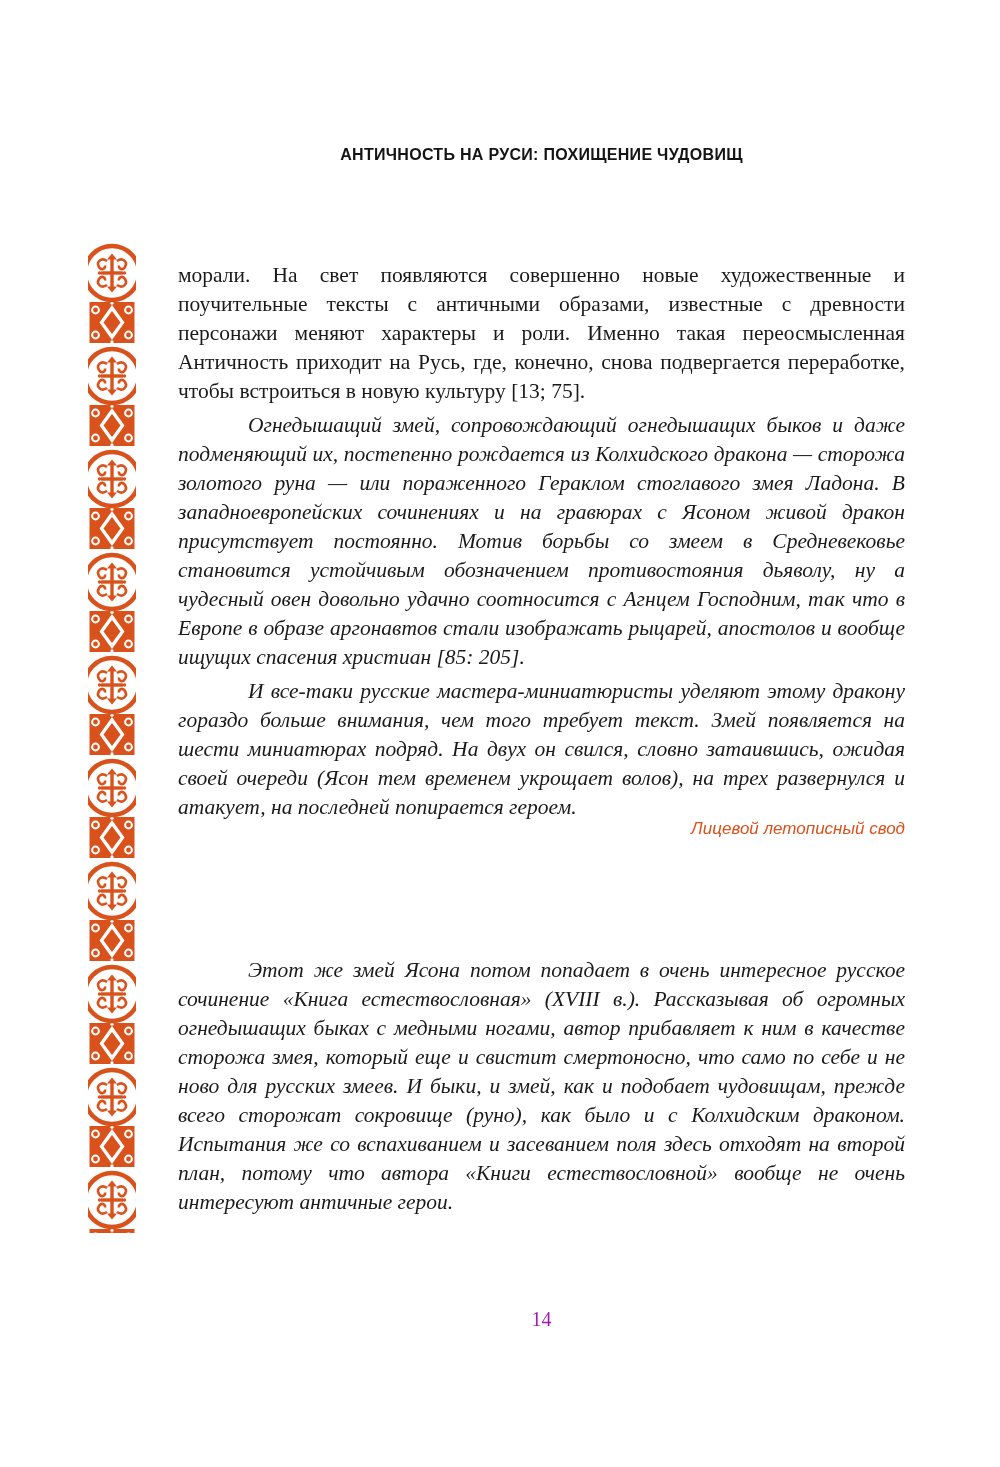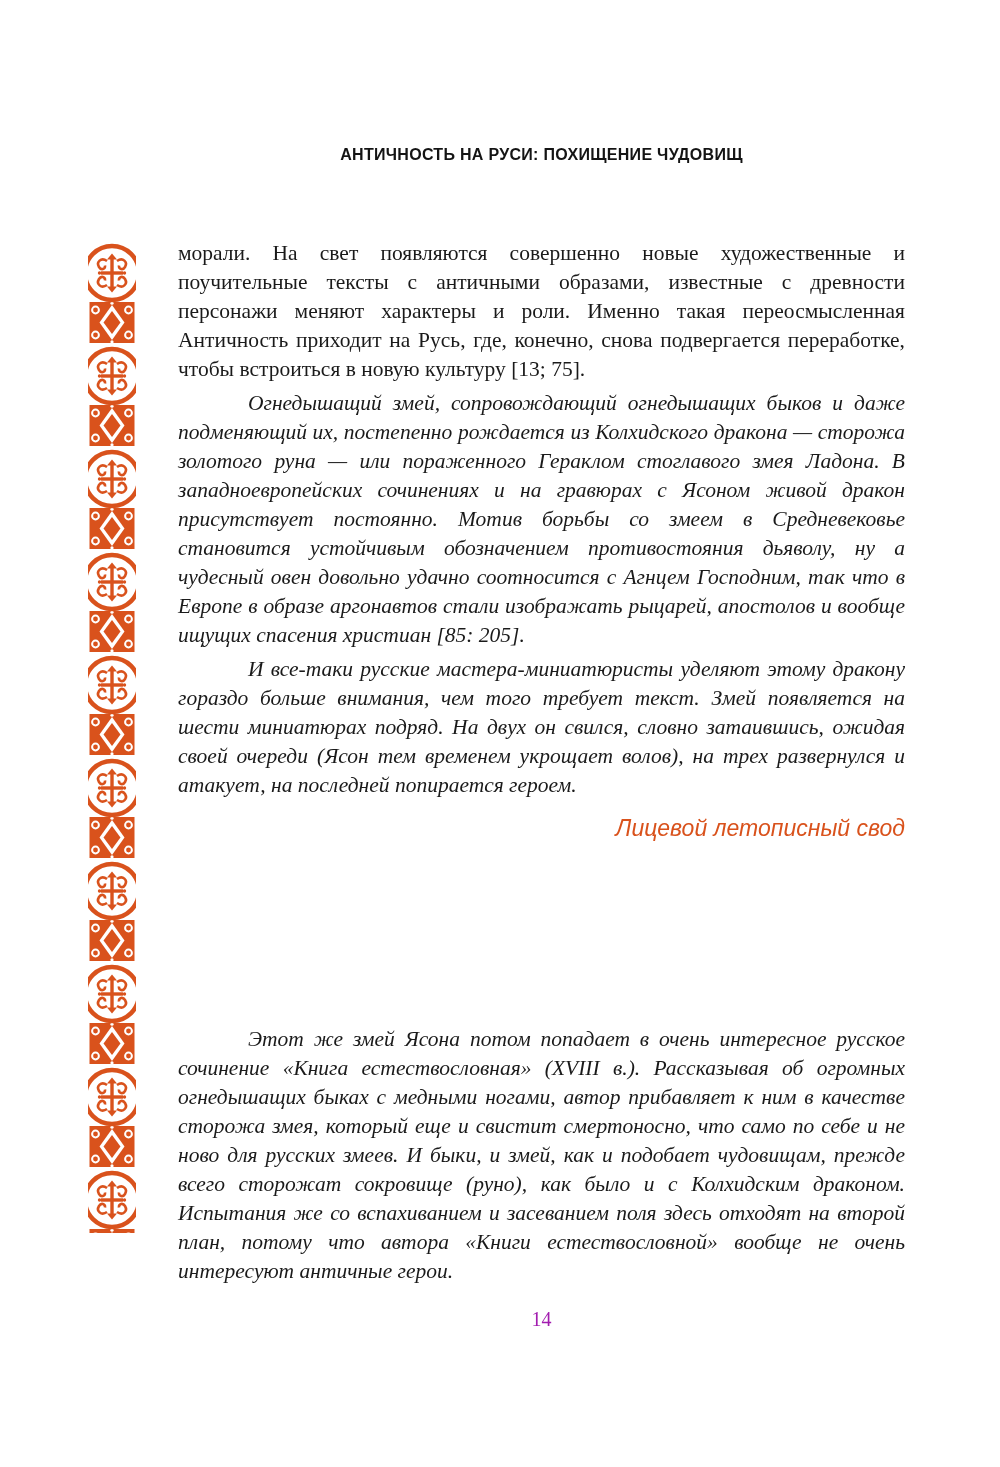--- a/index.html
+++ b/index.html
@@ -33,24 +33,24 @@
     left:88px; top:240px;
     width:48px; height:993px;
     line-height:0;
   }
   .orn-f{fill:var(--accent);}
   .orn-w{fill:#ffffff;}
   .orn-ws{fill:none;stroke:#ffffff;stroke-width:2;}
   .orn-s{fill:none;stroke:var(--accent);stroke-width:2.6;}
   .textcol{
     position:absolute;
-    left:178px; width:727px;
+    left:178px; width:727px;margin-top:22px;
   }
   .textcol-1{top:239px;}
-  .textcol-2{top:1025px;}
+  .textcol-2{top:934px;}
   p.body{
     margin:0 0 5px 0;
     font-size:21.5px;
     line-height:29px;
     text-align:justify;
     hyphens:auto;
     -webkit-hyphens:auto;
   }
   p.body.indent{text-indent:70px;font-style:italic;}
   .quote-block{
@@ -63,21 +63,21 @@
     margin:0;
     font-size:20.5px;
     line-height:29px;
     text-align:justify;
     text-indent:27px;
     hyphens:auto;
     -webkit-hyphens:auto;
   }
   .quote-attribution{
     margin:4px 0 17px 0;
-    font-size:23px;
+    font-size:17px;
     line-height:29px;
     font-style:italic;
     text-align:right;
   }
   .page-number{
     position:absolute;
     left:178px; top:1308px; width:727px;
     text-align:center;
     font-size:20px;
     color:#a21caf;

